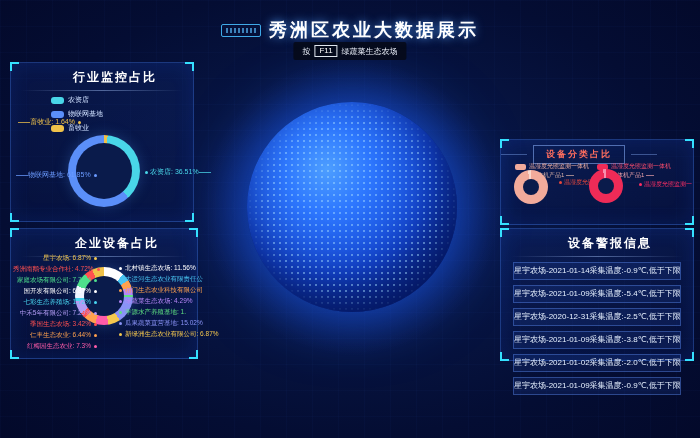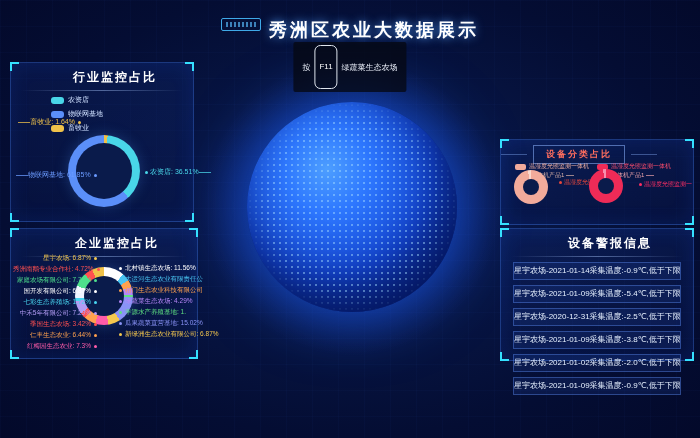--- a/index.html
+++ b/index.html
@@ -15,30 +15,30 @@
         background:radial-gradient(circle,rgba(40,110,255,.40) 0%,rgba(25,70,210,.18) 45%,transparent 70%);}
   .globe{position:absolute;left:247px;top:102px;width:210px;height:210px;border-radius:50%;
         background:radial-gradient(circle at 38% 32%, #4d9eff 0%, #2e78ff 22%, #1448d8 55%, #0a2a9a 80%, #071d6e 100%);
         box-shadow:0 0 55px 12px rgba(30,100,255,.55), inset -14px -24px 50px rgba(0,10,60,.65);}
   .globe-dots{position:absolute;inset:0;border-radius:50%;
         background-image:radial-gradient(rgba(170,225,255,.45) 1px,transparent 1.4px);
         background-size:6px 6px;
         -webkit-mask:radial-gradient(circle,#000 58%,transparent 71%);
         mask:radial-gradient(circle,#000 58%,transparent 71%);}
   
-  .header-row{position:absolute;top:18px;left:0;width:100%;display:flex;justify-content:center;gap:8px;z-index:5;}
+  .header-row{position:absolute;top:18px;left:0;width:100%;display:flex;justify-content:center;align-items:center;gap:8px;z-index:5;}
   .logo-badge{width:38px;height:11px;border:1px solid #3fa9e8;border-radius:2px;
         background:repeating-linear-gradient(90deg,rgba(90,190,255,.65) 0 2px,transparent 2px 4px);
         background-size:80% 5px;background-position:center;background-repeat:no-repeat;}
   .page-title{font-size:18px;font-weight:bold;color:#fff;letter-spacing:3px;
         text-shadow:0 0 10px rgba(80,160,255,.9);}
   .tip-bar{position:absolute;top:42px;left:50%;transform:translateX(-50%);z-index:5;
         display:inline-flex;align-items:center;gap:4px;background:rgba(5,8,18,.78);
         padding:3px 9px;border-radius:2px;font-size:8px;color:#e9eef8;}
-  .tip-key{border:1px solid #dfe5ee;border-radius:6px;padding:16px 4px;line-height:10px;font-size:8px;color:#fff;}
+  .tip-key{border:1px solid #dfe5ee;border-radius:0;padding:0 4px;line-height:10px;font-size:8px;color:#fff;}
   
   .panel{position:absolute;z-index:3;border:1px solid rgba(62,118,230,.38);
         background:linear-gradient(rgba(18,44,120,.30),rgba(8,22,74,.38));
         box-shadow:inset 0 0 20px rgba(30,90,255,.14);}
   .panel::before,.panel::after,.corners::before,.corners::after{content:"";position:absolute;width:7px;height:7px;}
   .panel::before{left:-1px;top:-1px;border-left:2px solid #35e0ff;border-top:2px solid #35e0ff;}
   .panel::after{right:-1px;top:-1px;border-right:2px solid #35e0ff;border-top:2px solid #35e0ff;}
   .corners::before{left:-1px;bottom:-1px;border-left:2px solid #35e0ff;border-bottom:2px solid #35e0ff;}
   .corners::after{right:-1px;bottom:-1px;border-right:2px solid #35e0ff;border-bottom:2px solid #35e0ff;}
   .corners{position:absolute;inset:0;pointer-events:none;}
@@ -148,21 +148,21 @@
         </div>
       </div>
     <div class="donut donut-industry" style="background: conic-gradient(rgb(240, 194, 74) 0%, rgb(240, 194, 74) 1.64%, rgb(73, 214, 232) 1.64%, rgb(73, 214, 232) 38.15%, rgb(91, 143, 249) 38.15%, rgb(91, 143, 249) 100%);"></div>
     <div class="co mk-r co-ind-top" style="color: rgb(240, 194, 74);">畜牧业: 1.64%</div>
     <div class="co mk-l co-ind-right" style="color: rgb(73, 214, 232);">农资店: 36.51%</div>
     <div class="co mk-r co-ind-left" style="color: rgb(107, 155, 255);">物联网基地: 61.85%</div>
   </div>
 
   <div class="panel p2">
     <div class="corners"></div>
-    <div class="panel-title">企业监控占比</div>
+    <div class="panel-title">企业设备占比</div>
     <div class="panel-divider"></div>
     <div class="lstack">
 
         <div class="row" style="color: rgb(245, 200, 78);">星宇农场: 6.87%</div>
 
         <div class="row" style="color: rgb(255, 80, 80);">秀洲南鹅专业合作社: 4.72%</div>
 
         <div class="row" style="color: rgb(78, 224, 140);">家庭农场有限公司: 7.72%</div>
 
         <div class="row" style="color: rgb(255, 255, 255);">国开发有限公司: 6.87%</div>

